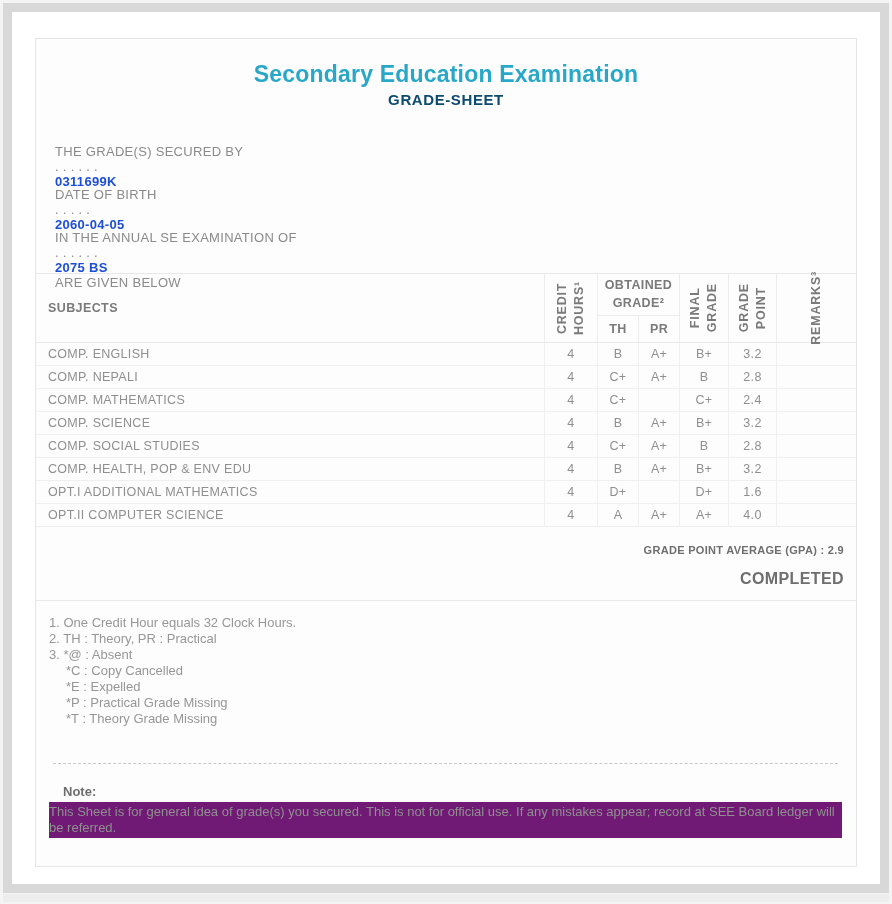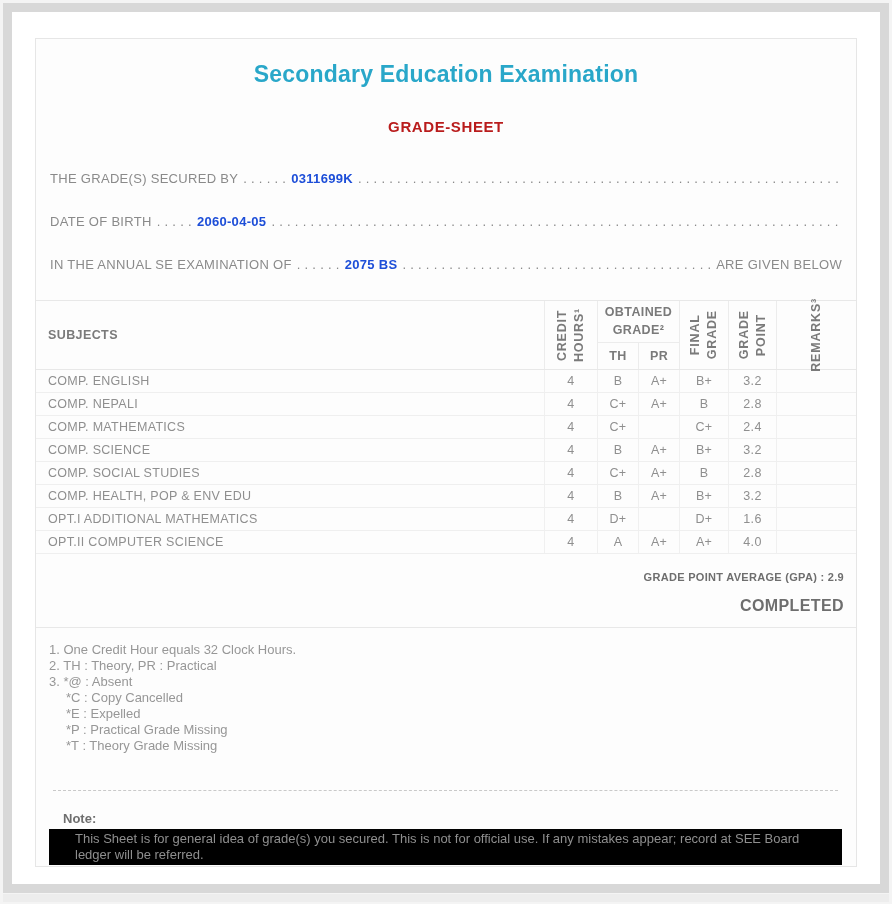--- a/index.html
+++ b/index.html
@@ -14,27 +14,27 @@
 
   .page-body { padding:26px 23px 0 23px; }
 
   
   .sheet { width:822px; min-height:829px; background:#fdfdfd;
            border:1px solid #e6e6e6; position:relative; }
 
   
   .sheet-header { padding-top:22px; text-align:center; }
   .main-title { font-size:23px; font-weight:700; color:#29a7c9; letter-spacing:0.2px; }
-  .sub-title  { margin-top:30px; font-size:15px; font-weight:700; color:#b91c1c;
+  .sub-title  { margin-top:3px; font-size:15px; font-weight:700; color:#0c4a6e;
                 letter-spacing:0.6px; }
 
   
   .info-section { margin-top:36px; padding:0 14px; }
   .info-line { display:flex; align-items:baseline; height:20px; margin-bottom:23px;
-               font-size:13px; color:#8a8a8a; letter-spacing:0.3px; white-space:nowrap; }
+               font-size:13px; color:#8a8a8a; letter-spacing:0.3px; white-space:nowrap;flex-direction:column; }
   .info-line .lbl { flex:0 0 auto; }
   .info-line .predots { flex:0 0 auto; margin:0 5px; }
   .info-line .val { flex:0 0 auto; font-weight:700; color:#1d4ed8; margin-right:5px; }
   .info-line .leader { flex:1 1 auto; overflow:hidden; white-space:nowrap; }
   .info-line .right-lbl { flex:0 0 auto; margin-left:5px; }
 
   
   .grade-table { margin-top:17px; border-top:1px solid #e8e8e8; }
   .thead { display:grid; grid-template-columns:508px 53px 41px 41px 49px 48px 80px;
            grid-template-rows:42px 26px; border-bottom:1px solid #e8e8e8;
@@ -64,22 +64,22 @@
   
   .footnotes { border-top:1px solid #e8e8e8; padding:14px 14px 0 13px;
                font-size:13px; color:#979797; }
   .fn-line { line-height:16px; }
   .fn-line.indent { padding-left:17px; }
 
   
   .dashed-divider { border-top:1px dashed #c9c9c9; margin:36px 4px 0 4px; }
   .note-block { margin-top:20px; }
   .note-heading { font-size:13px; font-weight:700; color:#6e6e6e; padding-left:14px; }
-  .note-text { margin-top:3px; background:#000000; color:#8f8f8f; font-size:13px;
-               line-height:16px; padding:2px 26px; }
+  .note-text { margin-top:3px; background:#701a75; color:#8f8f8f; font-size:13px;
+               line-height:16px; padding:2px 0; }
 </style>
 </head>
 <body>
 
 <div class="chrome-frame">
   <div class="page-body">
 
     <div class="sheet">
 
       <div class="sheet-header">

